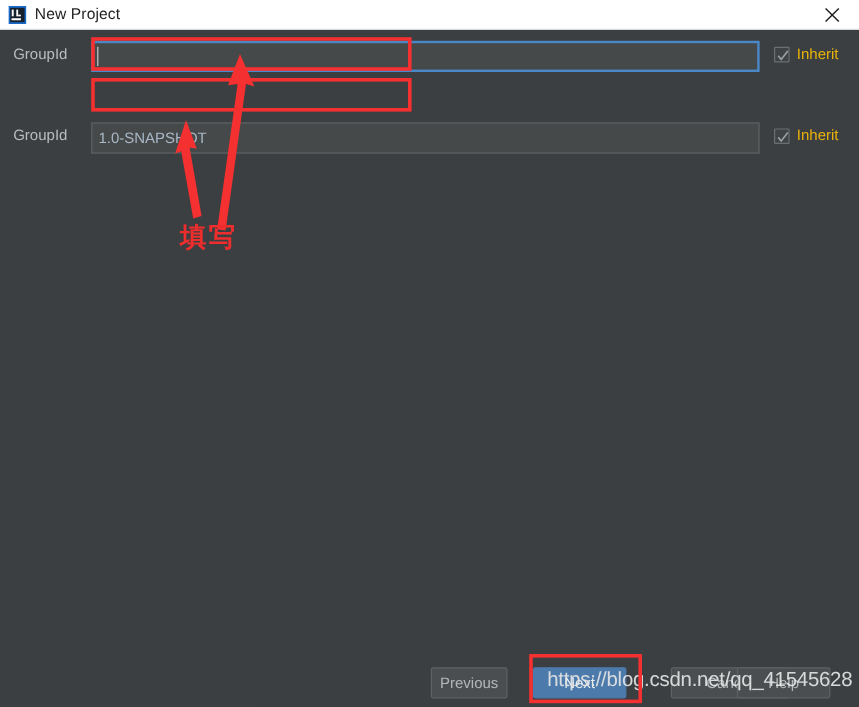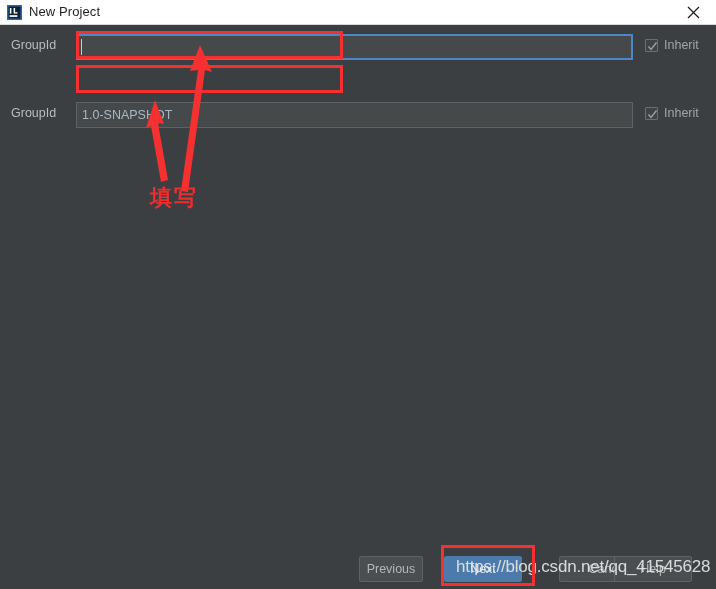--- a/index.html
+++ b/index.html
@@ -121,21 +121,21 @@
     background: #3f4345;
     position: relative;
     border-radius: 1px;
   }
   .chk svg {
     position: absolute;
     left: 1px; top: 1px;
   }
   .inherit-label {
     font-size: 12.5px;
-    color: #a3a3a3;
+    color: #eab308;
     white-space: nowrap;
   }
 
   
   .btn-bar {
     position: absolute;
     left: 0;
     top: 556px;
     width: 716px;
     height: 30px;

